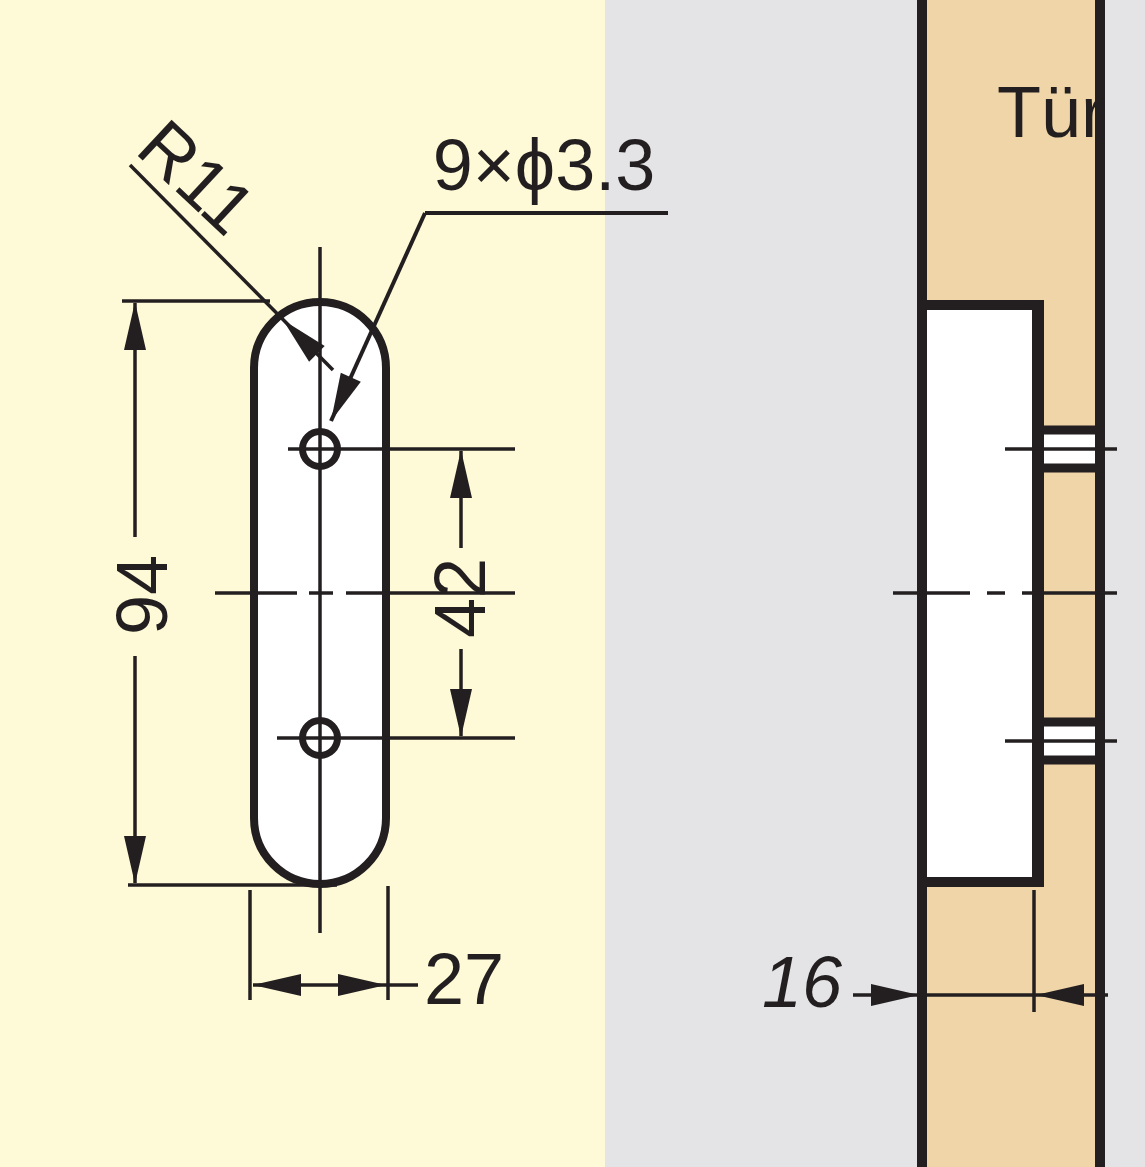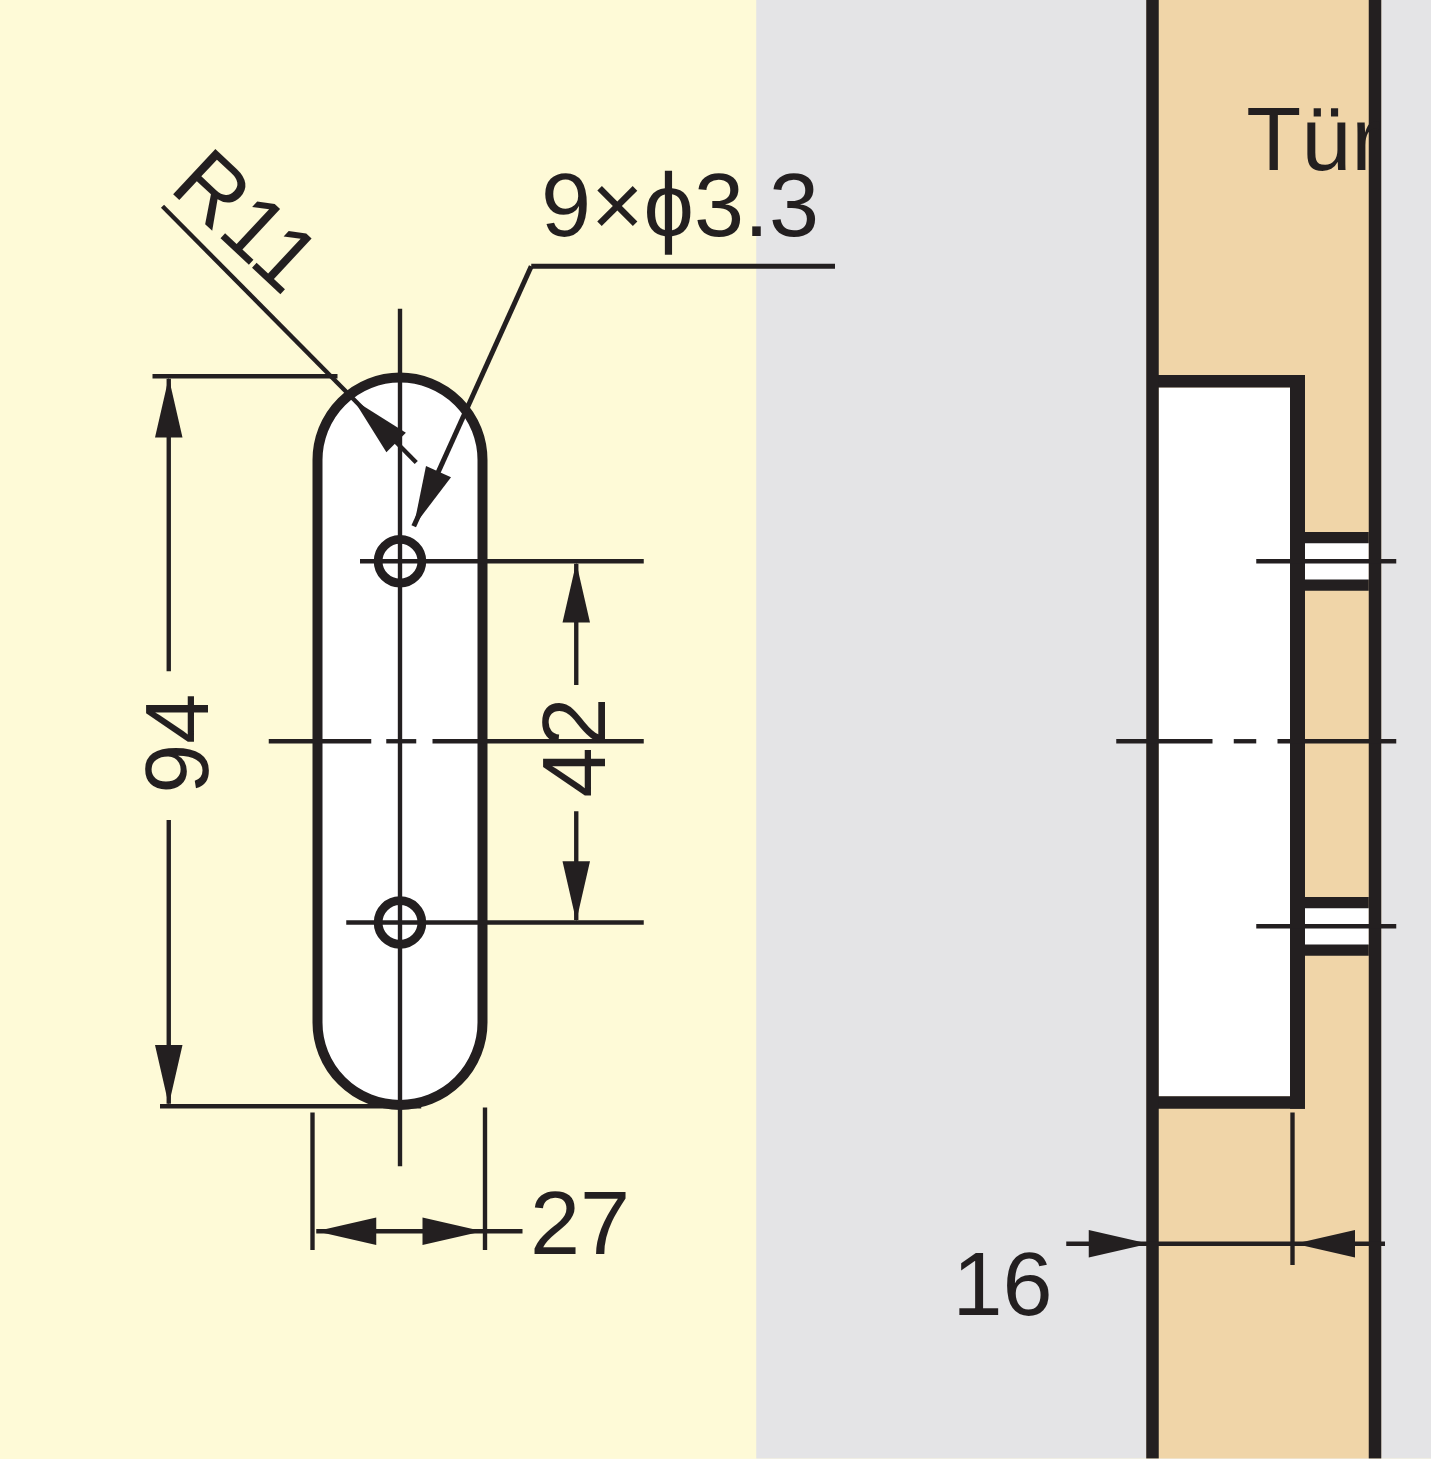--- a/index.html
+++ b/index.html
@@ -126,15 +126,15 @@
         <polygon points="331,421 340.8,372.8 360.8,381.8" fill="#231F20" stroke="none"></polygon>
       </g>
     </g>
   </svg>
 
   <div class="lbl rot-r11" style="left:197px;top:177px;">R11</div>
   <div class="lbl" style="left:544px;top:165px;">9×ϕ3.3</div>
   <div class="lbl rot-ccw" style="left:142px;top:595px;">94</div>
   <div class="lbl rot-ccw" style="left:460px;top:598px;">42</div>
   <div class="lbl" style="left:464px;top:979px;">27</div>
-  <div class="lbl" style="left:802px;top:1028px;">16</div>
+  <div class="lbl" style="left:802px;top:982px;font-style:italic;">16</div>
   <div class="lbl" style="left:1003px;top:112px;margin-left:48px;">Tür</div>
 </div>
 
 </body></html>

